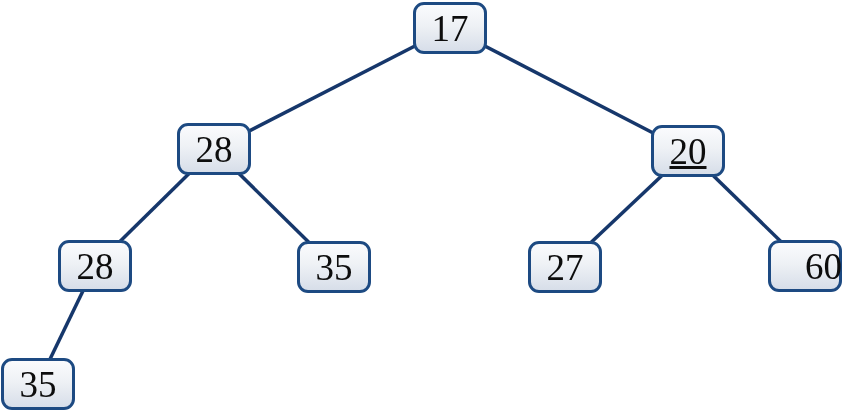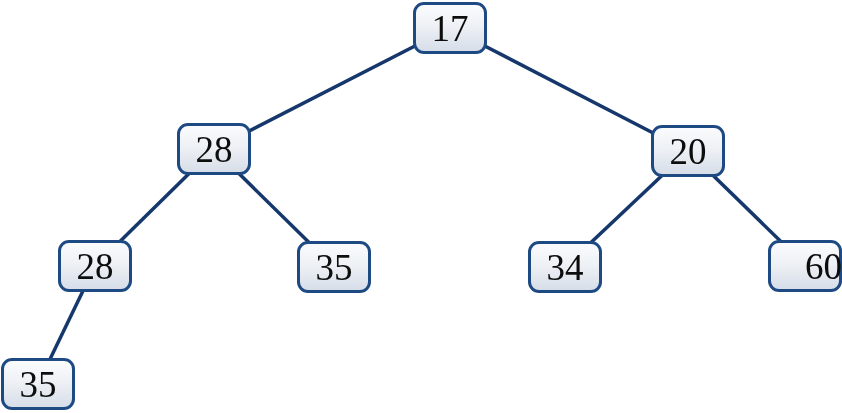--- a/index.html
+++ b/index.html
@@ -51,25 +51,25 @@
     <line x1="214" y1="149" x2="334" y2="267" stroke-width="3.5" stroke="#16376b"></line>
     <line x1="688" y1="151" x2="565" y2="267" stroke-width="3.5" stroke="#16376b"></line>
     <line x1="688" y1="151" x2="806" y2="266" stroke-width="3.5" stroke="#16376b"></line>
     <line x1="95" y1="266" x2="38" y2="384" stroke-width="3.5" stroke="#16376b"></line>
   </svg>
 
   <div class="tree-node" style="left:413px; top:2px;">17</div>
 
   <div class="tree-node" style="left:177px; top:123px;">28</div>
 
-  <div class="tree-node" style="left:651px; top:125px;">20</div>
+  <div class="tree-node" style="left:651px; top:125px;text-decoration:underline;">20</div>
 
   <div class="tree-node" style="left:58px; top:240px;">28</div>
 
   <div class="tree-node" style="left:297px; top:241px;">35</div>
 
-  <div class="tree-node" style="left:528px; top:241px;">34</div>
+  <div class="tree-node" style="left:528px; top:241px;">27</div>
 
   <div class="tree-node" style="left:768px; top:240px;padding-left:37px;">60</div>
 
   <div class="tree-node" style="left:1px; top:358px;">35</div>
 
 </div>
 
 </body></html>

